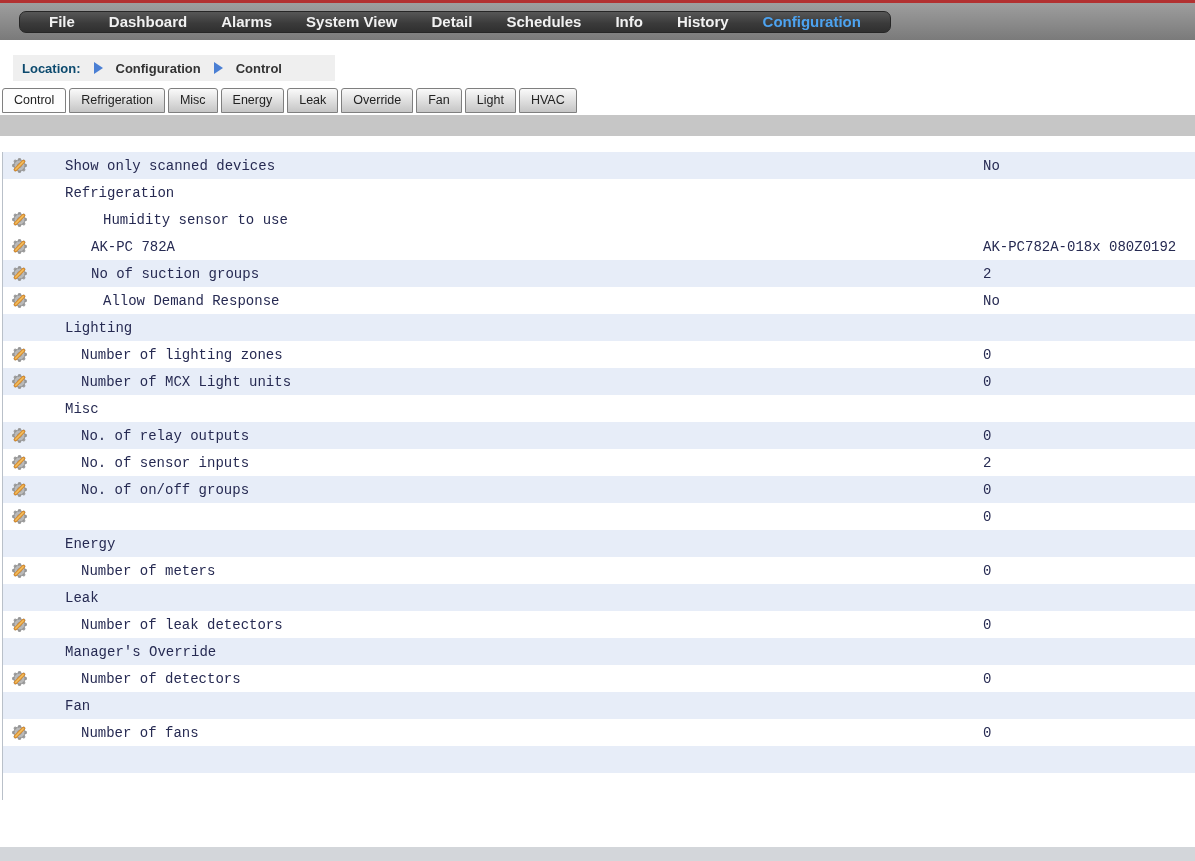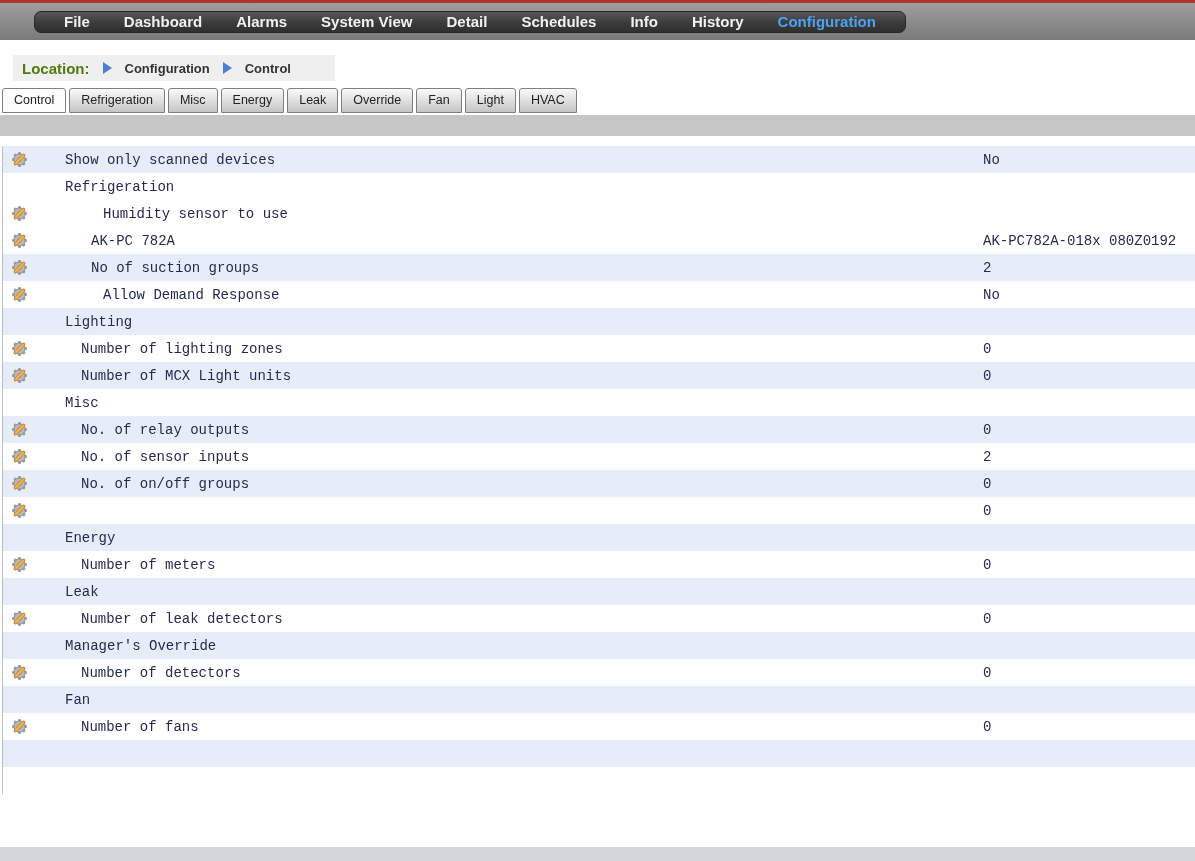--- a/index.html
+++ b/index.html
@@ -4,45 +4,45 @@
 <style>
   html,body{margin:0;padding:0;}
   body{
     width:1195px;height:861px;position:relative;overflow:hidden;
     background:#ffffff;font-family:"Liberation Sans",sans-serif;
   }
   
   .red-line{height:3px;background:#b23131;}
   .menubar{height:37px;background:linear-gradient(#9e9e9e,#7a7a7a);display:flex;align-items:center;}
   .menu{
-    margin-left:34px;height:22px;display:flex;align-items:center;
+    margin-left:19px;height:22px;display:flex;align-items:center;
     background:linear-gradient(#575757,#3b3b3b 55%,#2f2f2f);
     border:1px solid #262626;border-radius:7px;padding:0 12px;box-sizing:border-box;
   }
   .menu-item{color:#f1f1f1;font-weight:bold;font-size:15px;padding:0 17px;cursor:pointer;white-space:nowrap;}
   .menu-item.active{color:#4da3f0;}
   
   .breadcrumb{
     margin:15px 0 0 13px;height:26px;width:322px;display:flex;align-items:center;
     background:#efefef;padding-left:9px;box-sizing:border-box;
   }
-  .bc-label{font-size:15px;font-weight:bold;color:#4d7c0f;}
+  .bc-label{font-size:13px;font-weight:bold;color:#0c4a6e;}
   .bc-item{font-size:13px;font-weight:bold;color:#333;cursor:pointer;}
   .bc-arrow{width:0;height:0;border-left:9px solid #4a7fd4;border-top:6px solid transparent;border-bottom:6px solid transparent;margin:0 13px;}
   
   .tabbar{margin-top:7px;padding-left:2px;height:25px;display:flex;align-items:flex-start;}
   .tab{
     height:23px;line-height:23px;padding:0 11px;font-size:12.5px;color:#222;
     background:linear-gradient(#fafafa,#c5c5c5);
     border:1px solid #7f7f7f;border-radius:3px 3px 0 0;margin-right:3px;cursor:pointer;white-space:nowrap;
   }
   .tab.active{background:#fdfdfd;}
   .gray-strip{margin-top:2px;height:21px;background:#c6c6c6;}
   
-  .table{margin-top:10px;margin-left:2px;border-left:1px solid #b9c0c9;}
+  .table{margin-top:16px;margin-left:2px;border-left:1px solid #b9c0c9;}
   .row{
     height:27px;position:relative;display:flex;align-items:center;
     font-family:"Liberation Mono","DejaVu Sans Mono",monospace;
     font-size:14px;color:#262a52;
   }
   .row.blue{background:#e7edf8;}
   .gear{position:absolute;left:8px;top:5px;width:17px;height:17px;cursor:pointer;}
   .label{white-space:pre;}
   .value{position:absolute;left:980px;white-space:pre;}
   .footer-bar{position:absolute;left:0;top:847px;width:1195px;height:14px;background:#d3d6da;}

